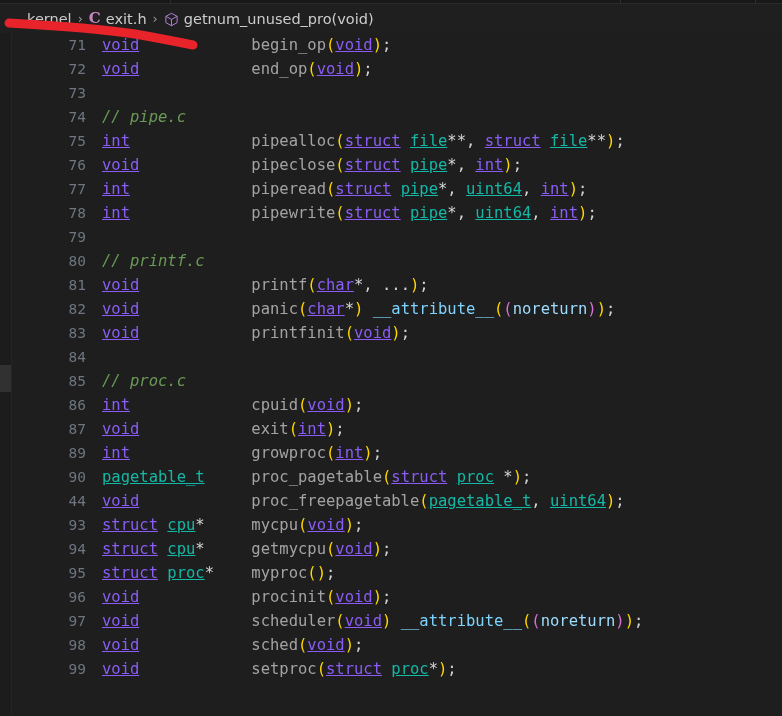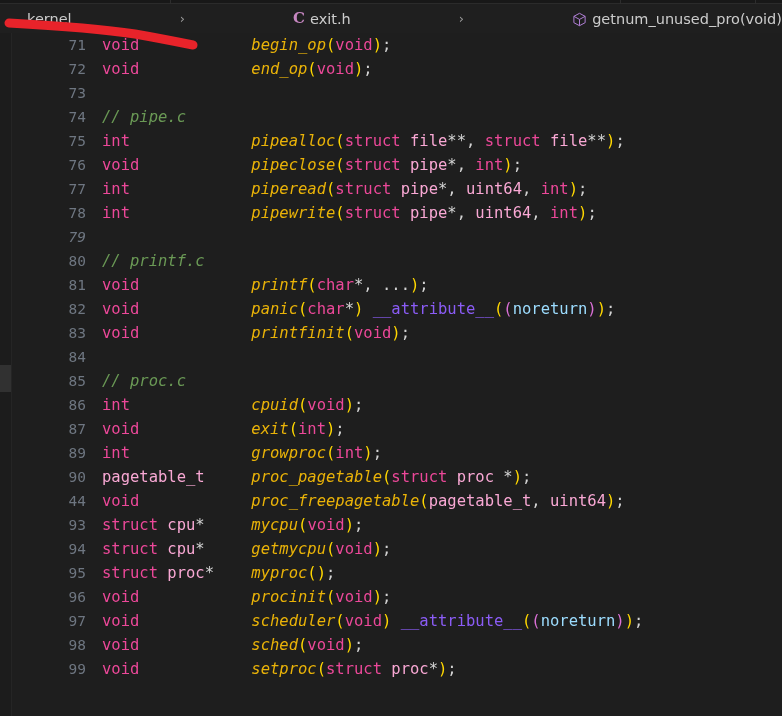--- a/index.html
+++ b/index.html
@@ -42,21 +42,20 @@
     height: 29px;
     background: #1f1f1f;
     display: flex;
     align-items: center;
     padding-left: 27px;
     box-sizing: border-box;
     font-family: "DejaVu Sans", "Liberation Sans", sans-serif;
     font-size: 14.5px;
     color: #cfcfcf;
     white-space: nowrap;
-    justify-content: space-between;
   }
   .bc-seg {
     display: inline-flex;
     align-items: center;
     gap: 5px;
   }
   .bc-text { color: #cccccc; }
   .bc-sep {
     color: #9a9a9a;
     font-size: 13px;
@@ -130,28 +129,28 @@
     color: #6e7681;
     font-size: 14.5px;
   }
   .ltxt {
     position: absolute;
     left: 90px;
     color: #d4d4d4;
   }
 
   
-  .kw      { color: #ec4899; }   
-  .type    { color: #f9a8d4; }   
-  .fn      { color: #eab308; font-style: italic; }   
+  .kw      { color: #8b5cf6; text-decoration: underline; }   
+  .type    { color: #14b8a6; text-decoration: underline; }   
+  .fn      { color: #a3a3a3; }   
   .punc    { color: #d4d4d4; }   
   .paren1  { color: #ffd700; }   
   .paren2  { color: #da70d6; }   
   .cmt     { color: #6a9955; font-style: italic; }   
-  .plain   { color: #8b5cf6; }
+  .plain   { color: #7dd3fc; }
   .lblue   { color: #9cdcfe; }
 
   
   #annotation-stroke {
     position: absolute;
     top: 14px;
     left: 0;
     width: 230px;
     height: 40px;
     pointer-events: none;
@@ -201,21 +200,21 @@
 
   <div id="code-scroll">
       <div class="code-line" style="top: 0px;"><span class="ln">71</span><span class="ltxt"><span class="kw">void</span><span class="plain">            </span><span class="fn">begin_op</span><span class="paren1">(</span><span class="kw">void</span><span class="paren1">)</span><span class="punc">;</span></span></div>
       <div class="code-line" style="top: 0px;"><span class="ln">72</span><span class="ltxt"><span class="kw">void</span><span class="plain">            </span><span class="fn">end_op</span><span class="paren1">(</span><span class="kw">void</span><span class="paren1">)</span><span class="punc">;</span></span></div>
       <div class="code-line" style="top: 0px;"><span class="ln">73</span><span class="ltxt"></span></div>
       <div class="code-line" style="top: 0px;"><span class="ln">74</span><span class="ltxt"><span class="cmt">// pipe.c</span></span></div>
       <div class="code-line" style="top: 0px;"><span class="ln">75</span><span class="ltxt"><span class="kw">int</span><span class="plain">             </span><span class="fn">pipealloc</span><span class="paren1">(</span><span class="kw">struct</span><span class="plain"> </span><span class="type">file</span><span class="punc">**</span><span class="punc">, </span><span class="kw">struct</span><span class="plain"> </span><span class="type">file</span><span class="punc">**</span><span class="paren1">)</span><span class="punc">;</span></span></div>
       <div class="code-line" style="top: 0px;"><span class="ln">76</span><span class="ltxt"><span class="kw">void</span><span class="plain">            </span><span class="fn">pipeclose</span><span class="paren1">(</span><span class="kw">struct</span><span class="plain"> </span><span class="type">pipe</span><span class="punc">*</span><span class="punc">, </span><span class="kw">int</span><span class="paren1">)</span><span class="punc">;</span></span></div>
       <div class="code-line" style="top: 0px;"><span class="ln">77</span><span class="ltxt"><span class="kw">int</span><span class="plain">             </span><span class="fn">piperead</span><span class="paren1">(</span><span class="kw">struct</span><span class="plain"> </span><span class="type">pipe</span><span class="punc">*</span><span class="punc">, </span><span class="type">uint64</span><span class="punc">, </span><span class="kw">int</span><span class="paren1">)</span><span class="punc">;</span></span></div>
       <div class="code-line" style="top: 0px;"><span class="ln">78</span><span class="ltxt"><span class="kw">int</span><span class="plain">             </span><span class="fn">pipewrite</span><span class="paren1">(</span><span class="kw">struct</span><span class="plain"> </span><span class="type">pipe</span><span class="punc">*</span><span class="punc">, </span><span class="type">uint64</span><span class="punc">, </span><span class="kw">int</span><span class="paren1">)</span><span class="punc">;</span></span></div>
-      <div class="code-line" style="top: 0px; font-style: italic;"><span class="ln">79</span><span class="ltxt"></span></div>
+      <div class="code-line" style="top: 0px;"><span class="ln">79</span><span class="ltxt"></span></div>
       <div class="code-line" style="top: 0px;"><span class="ln">80</span><span class="ltxt"><span class="cmt">// printf.c</span></span></div>
       <div class="code-line" style="top: 0px;"><span class="ln">81</span><span class="ltxt"><span class="kw">void</span><span class="plain">            </span><span class="fn">printf</span><span class="paren1">(</span><span class="kw">char</span><span class="punc">*</span><span class="punc">, ...</span><span class="paren1">)</span><span class="punc">;</span></span></div>
       <div class="code-line" style="top: 0px;"><span class="ln">82</span><span class="ltxt"><span class="kw">void</span><span class="plain">            </span><span class="fn">panic</span><span class="paren1">(</span><span class="kw">char</span><span class="punc">*</span><span class="paren1">)</span><span class="plain"> __attribute__</span><span class="paren1">(</span><span class="paren2">(</span><span class="lblue">noreturn</span><span class="paren2">)</span><span class="paren1">)</span><span class="punc">;</span></span></div>
       <div class="code-line" style="top: 0px;"><span class="ln">83</span><span class="ltxt"><span class="kw">void</span><span class="plain">            </span><span class="fn">printfinit</span><span class="paren1">(</span><span class="kw">void</span><span class="paren1">)</span><span class="punc">;</span></span></div>
       <div class="code-line" style="top: 0px;"><span class="ln">84</span><span class="ltxt"></span></div>
       <div class="code-line" style="top: 0px;"><span class="ln">85</span><span class="ltxt"><span class="cmt">// proc.c</span></span></div>
       <div class="code-line" style="top: 0px;"><span class="ln">86</span><span class="ltxt"><span class="kw">int</span><span class="plain">             </span><span class="fn">cpuid</span><span class="paren1">(</span><span class="kw">void</span><span class="paren1">)</span><span class="punc">;</span></span></div>
       <div class="code-line" style="top: 0px;"><span class="ln">87</span><span class="ltxt"><span class="kw">void</span><span class="plain">            </span><span class="fn">exit</span><span class="paren1">(</span><span class="kw">int</span><span class="paren1">)</span><span class="punc">;</span></span></div>
       <div class="code-line" style="top: 0px;"><span class="ln">89</span><span class="ltxt"><span class="kw">int</span><span class="plain">             </span><span class="fn">growproc</span><span class="paren1">(</span><span class="kw">int</span><span class="paren1">)</span><span class="punc">;</span></span></div>
       <div class="code-line" style="top: 0px;"><span class="ln">90</span><span class="ltxt"><span class="type">pagetable_t</span><span class="plain">     </span><span class="fn">proc_pagetable</span><span class="paren1">(</span><span class="kw">struct</span><span class="plain"> </span><span class="type">proc</span><span class="punc"> *</span><span class="paren1">)</span><span class="punc">;</span></span></div>

